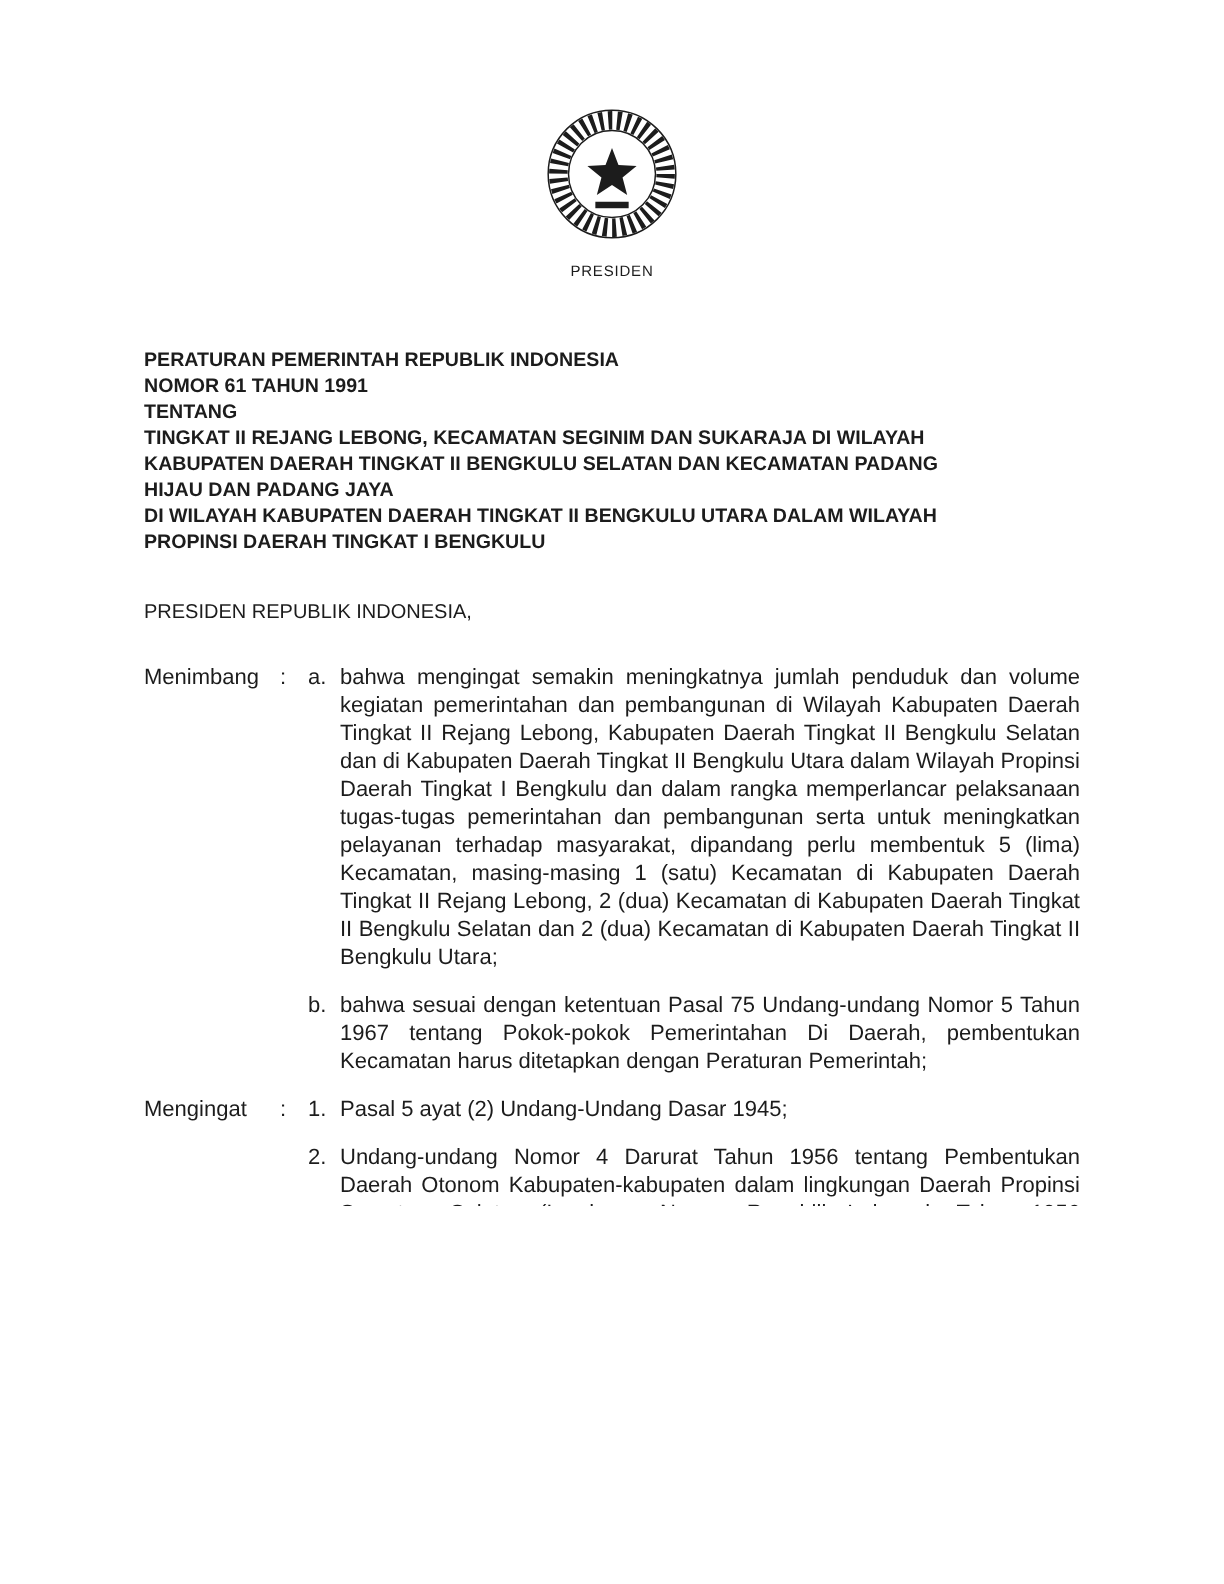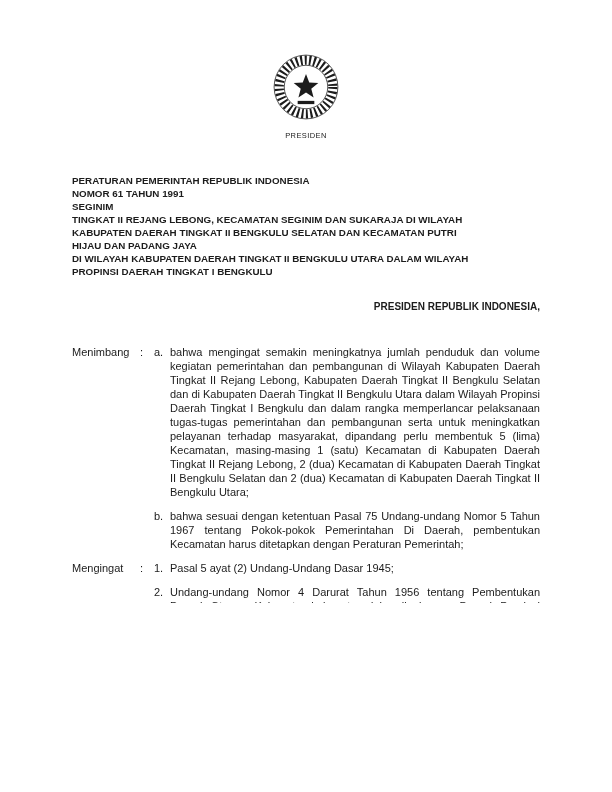--- a/index.html
+++ b/index.html
@@ -23,27 +23,27 @@
   .title-block {
     margin-top: 33px;
     font-weight: bold;
     font-size: 9.8px;
     line-height: 13px;
   }
   .title-line { white-space: nowrap; }
 
   .preamble {
     margin-top: 22px;
-    text-align: right;
-    font-weight: bold;
+    text-align: left;
+    font-weight: normal;
     font-size: 10px;
     line-height: 13px;
   }
 
-  .clauses { margin-top: 32px; font-size: 11px; line-height: 14px; }
+  .clauses { margin-top: 19px; font-size: 11px; line-height: 14px; }
   .clause { display: flex; align-items: flex-start; }
   .clause + .clause { margin-top: 10px; }
   .clause-label { width: 68px; flex: none; }
   .clause-colon { width: 14px; flex: none; }
   .clause-items { flex: 1; min-width: 0; }
   .item { display: flex; align-items: flex-start; }
   .item + .item { margin-top: 10px; }
   .item-marker { width: 16px; flex: none; }
   .item-text { flex: 1; text-align: justify; }
 </style>
@@ -59,23 +59,23 @@
       <circle cx="40" cy="40" r="34.5" fill="none" stroke="#1c1c1c" stroke-width="0.8"></circle>
       <polygon points="40,26 43.5,35.2 53.3,35.7 45.7,41.9 48.2,51.3 40,46 31.8,51.3 34.3,41.9 26.7,35.7 36.5,35.2" fill="#1c1c1c"></polygon>
       <rect x="31" y="55" width="18" height="3.5" fill="#1c1c1c"></rect>
     </svg>
     <div class="org-line org-first">PRESIDEN</div>
   </div>
 
   <div class="title-block">
     <div class="title-line">PERATURAN PEMERINTAH REPUBLIK INDONESIA</div>
     <div class="title-line">NOMOR 61 TAHUN 1991</div>
-    <div class="title-line">SEGINIM</div>
+    <div class="title-line">TENTANG</div>
     <div class="title-line">TINGKAT II REJANG LEBONG, KECAMATAN SEGINIM DAN SUKARAJA DI WILAYAH</div>
-    <div class="title-line">KABUPATEN DAERAH TINGKAT II BENGKULU SELATAN DAN KECAMATAN PUTRI</div>
+    <div class="title-line">KABUPATEN DAERAH TINGKAT II BENGKULU SELATAN DAN KECAMATAN PADANG</div>
     <div class="title-line">HIJAU DAN PADANG JAYA</div>
     <div class="title-line">DI WILAYAH KABUPATEN DAERAH TINGKAT II BENGKULU UTARA DALAM WILAYAH</div>
     <div class="title-line">PROPINSI DAERAH TINGKAT I BENGKULU</div>
   </div>
 
   <div class="preamble">PRESIDEN REPUBLIK INDONESIA,</div>
 
   <div class="clauses">
 
     <div class="clause">

